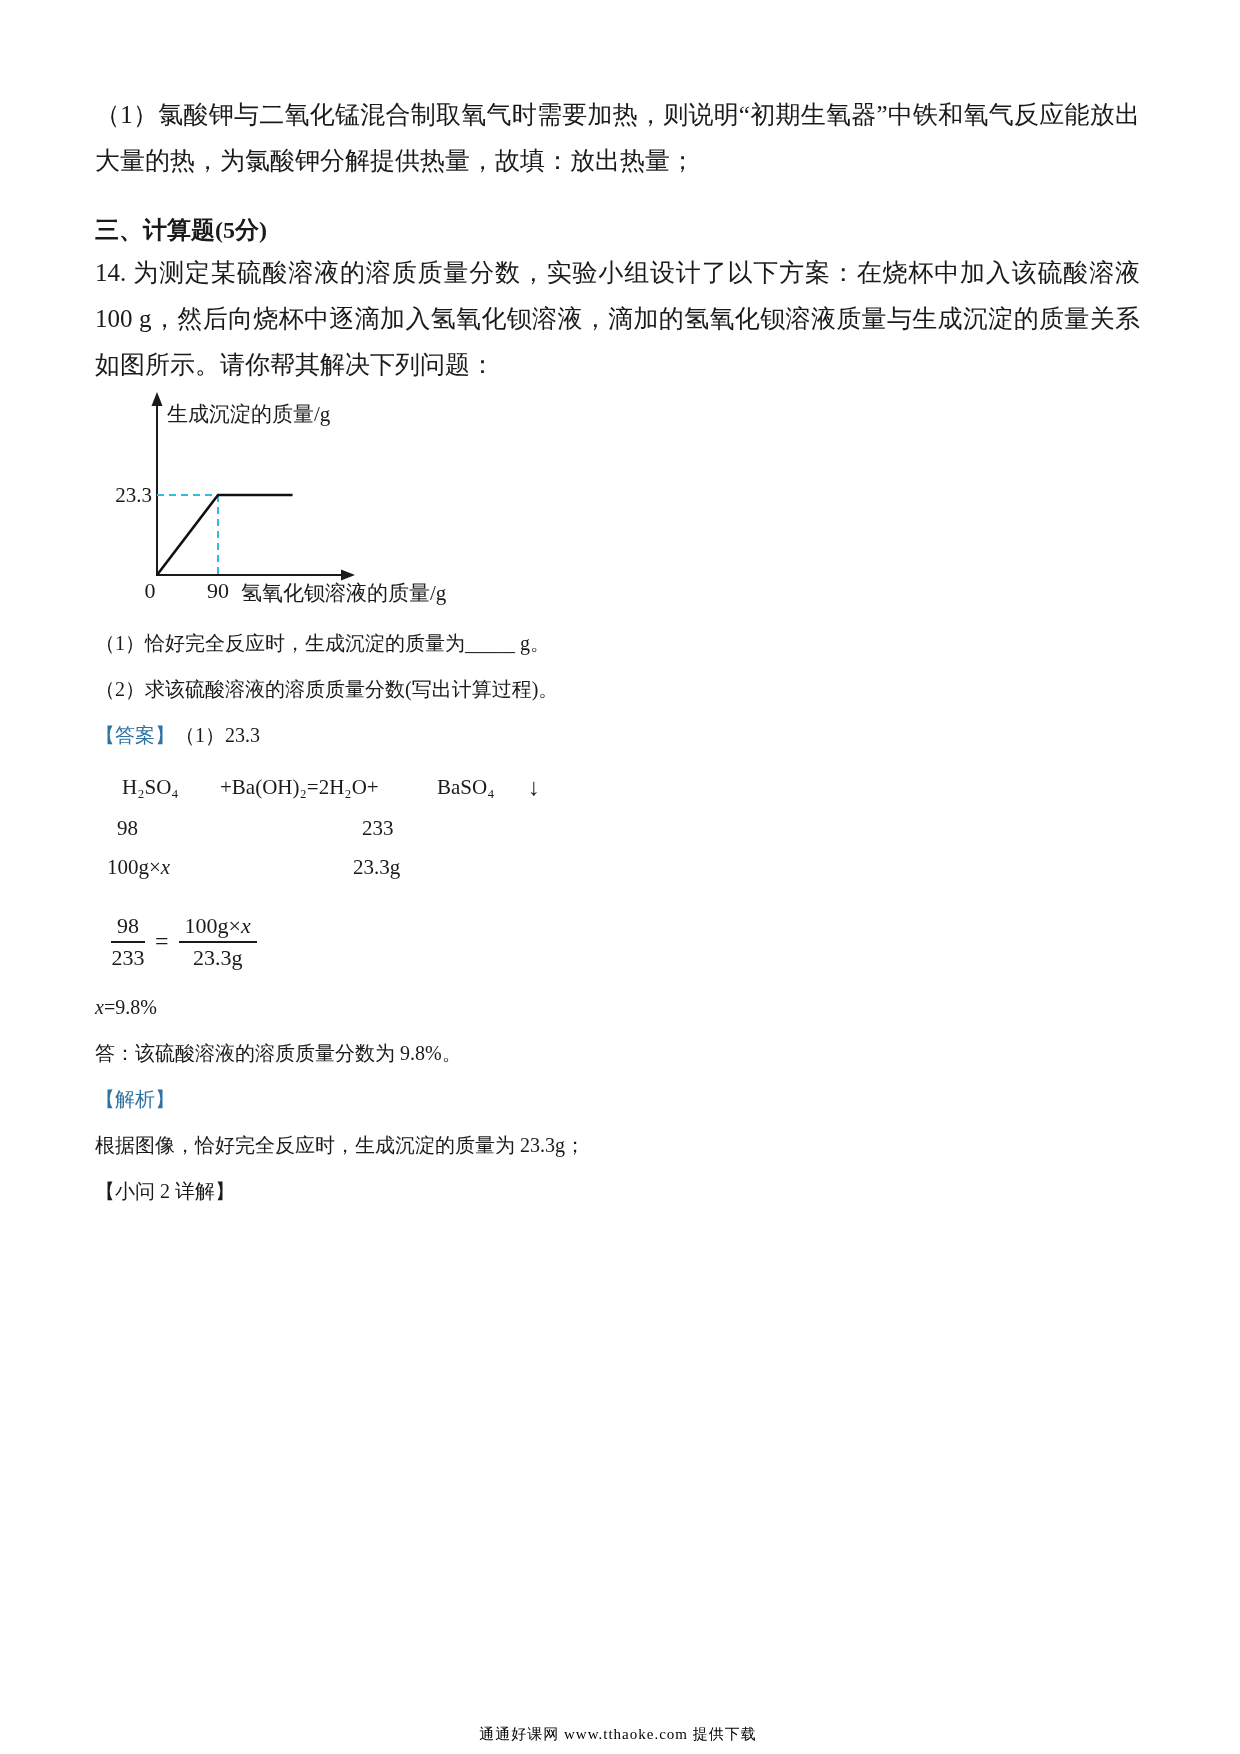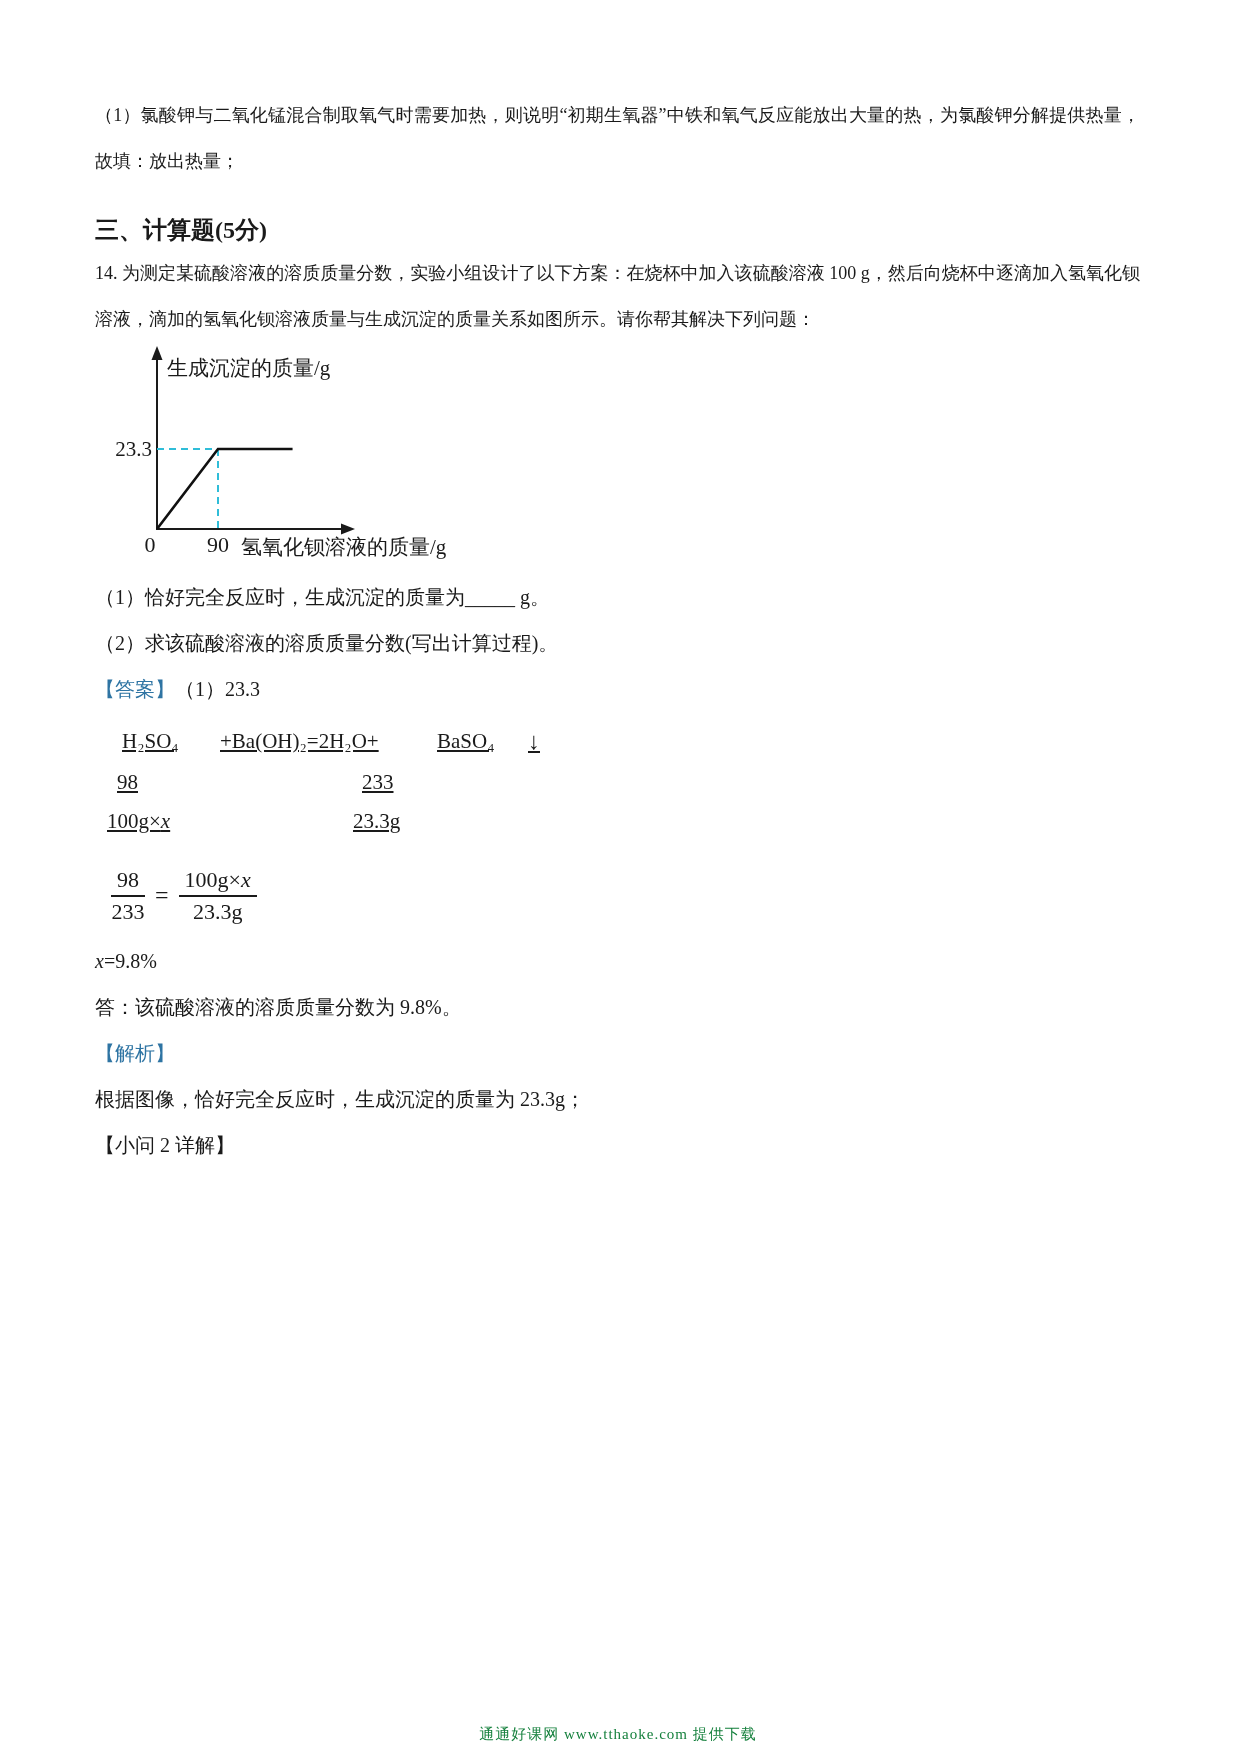--- a/index.html
+++ b/index.html
@@ -2,47 +2,47 @@
 <html lang="zh" style="--accent: #2e74a3;"><head>
 <meta charset="utf-8">
 <style>
   html,body{margin:0;padding:0;}
   body{
     width:1240px;height:1754px;background:#ffffff;position:relative;
     font-family:"Liberation Serif","DejaVu Serif",serif;
     color:#1a1a1a;overflow:hidden;
   }
   .page{box-sizing:border-box;padding:92px 100px 0 95px;}
-  p.body{margin:0;font-size:18px;line-height:46px;text-align:justify;}
+  p.body{margin:0;font-size:25px;line-height:46px;text-align:justify;}
   p.line{margin:0;font-size:20px;line-height:46px;white-space:pre-wrap;}
   .section-heading{font-size:24px;font-weight:bold;line-height:40px;margin:26px 0 0 0;}
   .q-stem{margin-top:9px;}
   .accent{color:var(--accent,#2e74a3);}
   .var{font-style:italic;font-family:"Liberation Serif","DejaVu Serif",serif;}
   
   .chart-wrap{height:232px;position:relative;margin:0;}
   .chart-wrap svg{display:block;}
   .axis{stroke:#1a1a1a;stroke-width:2;}
   .curve{fill:none;stroke:#111111;stroke-width:2.6;stroke-linejoin:miter;}
   .guide{stroke-width:2;stroke-dasharray:7 5;fill:none;}
   .svgtext{font-family:"Liberation Serif","DejaVu Serif",serif;fill:#1a1a1a;}
   
   .eq-block{position:relative;height:141px;font-size:21px;}
-  .eq-row{position:absolute;white-space:pre;line-height:26px;text-decoration:underline;}
+  .eq-row{position:absolute;white-space:pre;line-height:26px;}
   
   .prop{height:85px;display:flex;align-items:center;padding-left:16px;font-size:22px;}
   .frac{display:inline-flex;flex-direction:column;align-items:center;line-height:1.15;}
   .frac .num{border-bottom:2px solid #1a1a1a;padding:0 6px 2px 6px;}
   .frac .den{padding-top:2px;}
   .prop .eqs{margin:0 10px;font-size:24px;}
   .mt0{margin-top:0;} .mt1{margin-top:1px;} .mt3{margin-top:3px;} .mt5{margin-top:5px;}
   .mt8{margin-top:8px;} .mt9{margin-top:9px;}
   .footer{
     position:absolute;left:0;right:4px;bottom:10px;text-align:center;
-    font-size:15px;color:#15803d;letter-spacing:1px;
+    font-size:15px;color:#000000;letter-spacing:1px;
   }
 </style>
 </head>
 <body>
 
 <div class="page">
 
   <p class="body">（1）氯酸钾与二氧化锰混合制取氧气时需要加热，则说明“初期生氧器”中铁和氧气反应能放出大量的热，为氯酸钾分解提供热量，故填：放出热量；</p>
 
   <h2 class="section-heading">三、计算题(5分)</h2>

